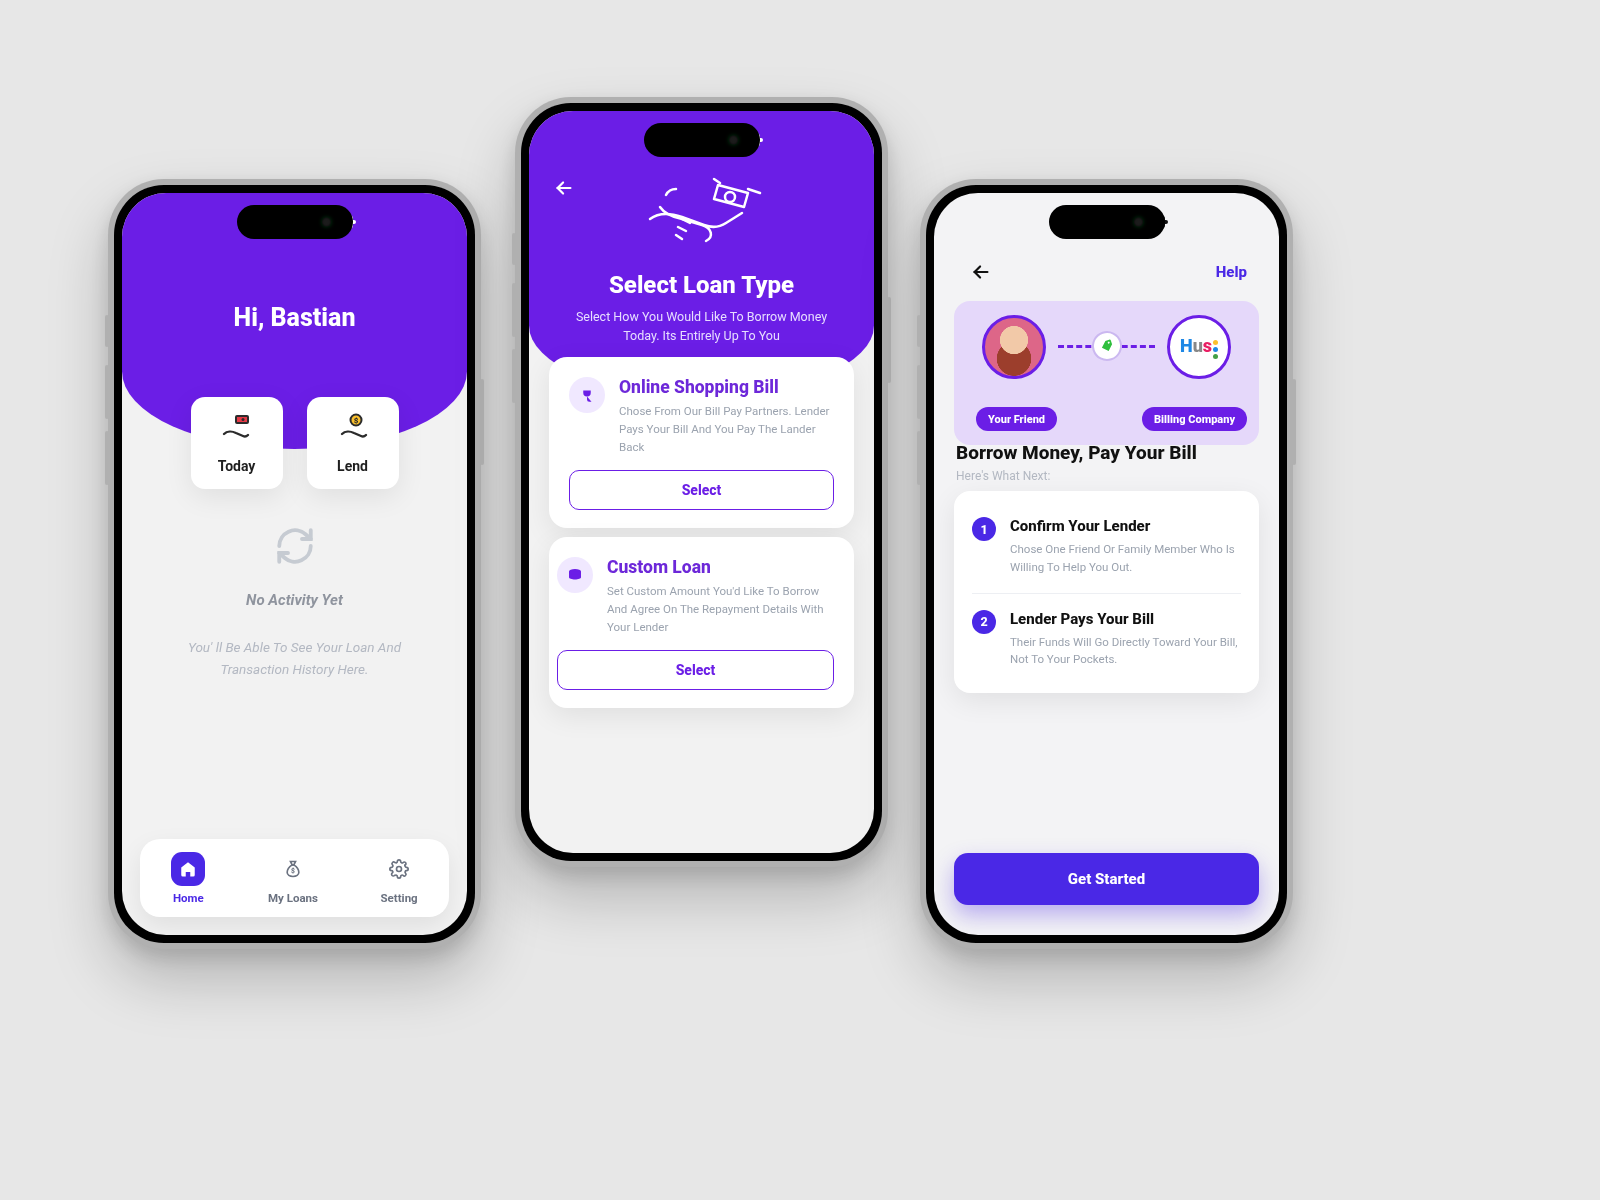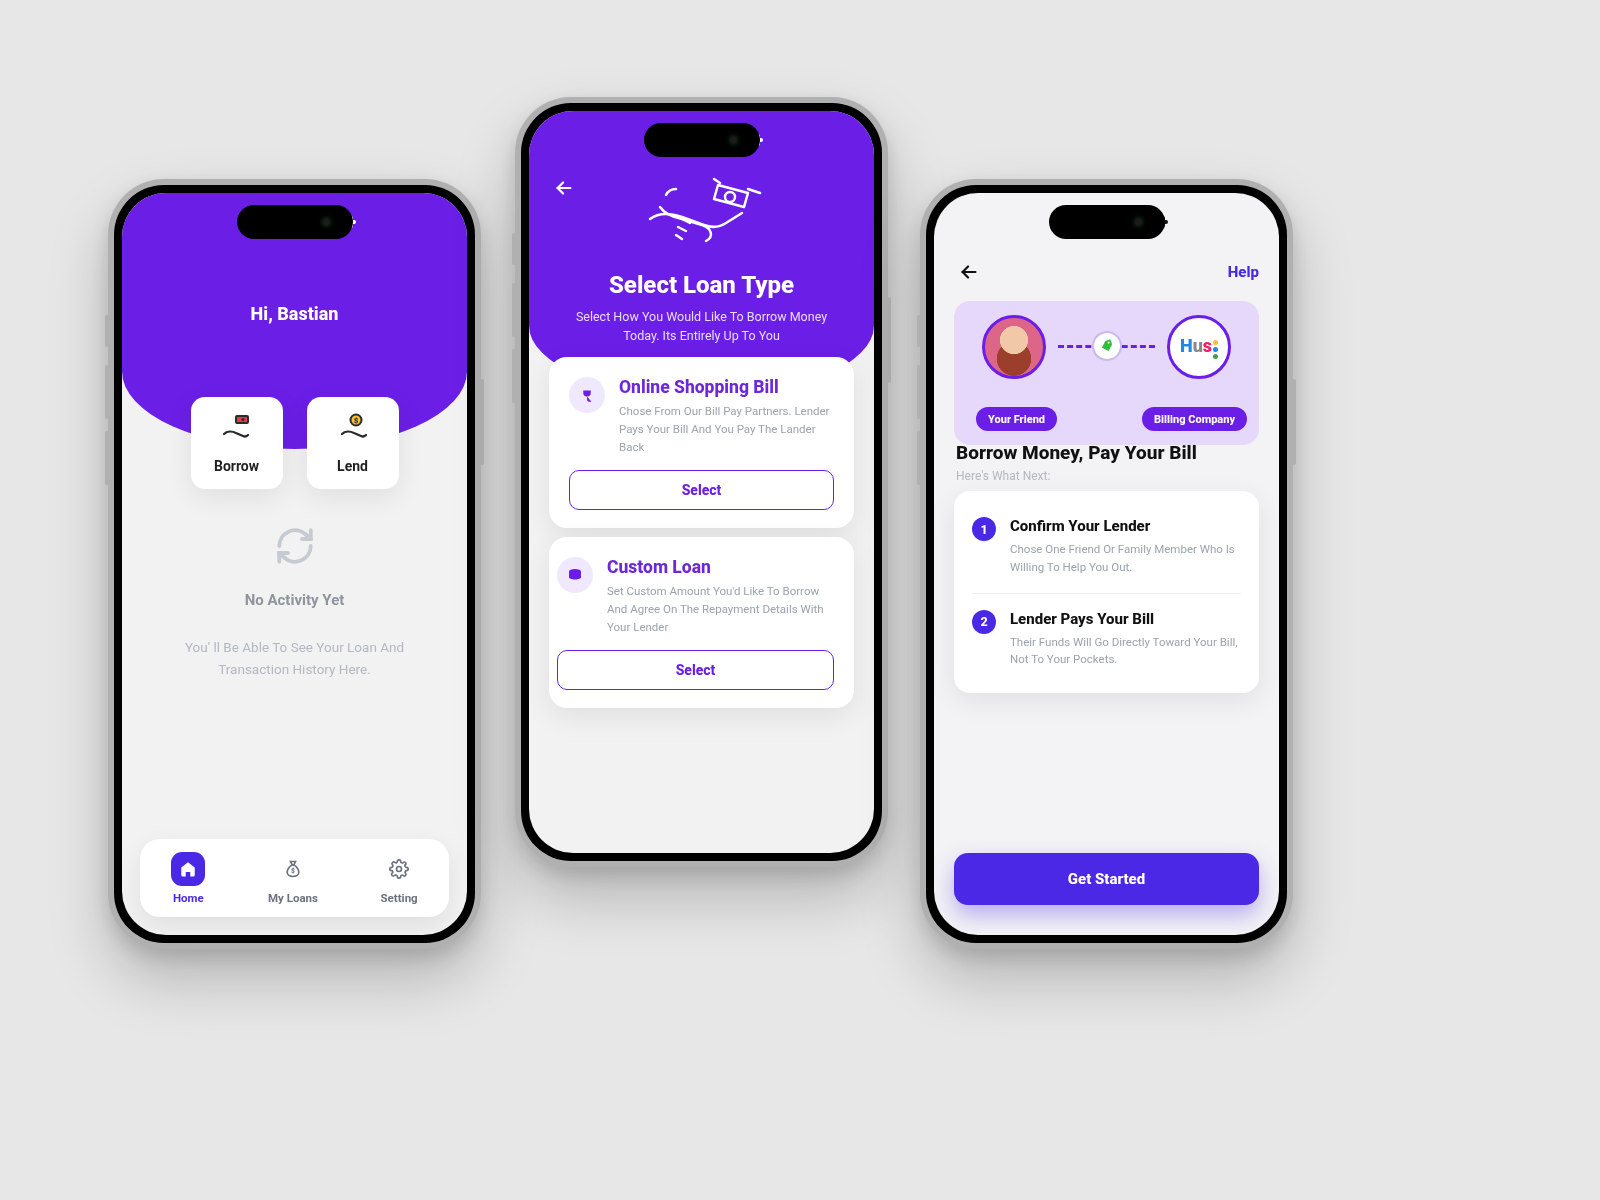--- a/index.html
+++ b/index.html
@@ -37,26 +37,26 @@
   .sig i{display:block;width:3px;background:currentColor;border-radius:1px;}
   .wifi-icon,.batt{display:inline-block;}
   .batt{width:28px;height:14px;border:2px solid currentColor;border-radius:4px;position:relative;}
   .batt::after{content:"";position:absolute;right:-5px;top:3px;width:3px;height:4px;background:currentColor;border-radius:0 2px 2px 0;}
   .batt::before{content:"";position:absolute;left:2px;top:2px;bottom:2px;width:18px;background:currentColor;border-radius:2px;}
 
   
   .p1 .screen{background:#F2F2F2;}
   .p1 .hdr{position:absolute;inset:0 0 auto 0;height:256px;background:var(--purple);border-bottom-left-radius:56% 34%;border-bottom-right-radius:56% 34%;}
   .p1 .status{color:#fff;}
-  .p1 .greeting{position:absolute;top:110px;left:0;right:0;text-align:center;color:#fff;font-size:18px;font-weight:800;}
+  .p1 .greeting{position:absolute;top:110px;left:0;right:0;text-align:center;color:#fff;font-size:25px;font-weight:800;}
   .p1 .tiles{position:absolute;top:204px;left:0;right:0;display:flex;justify-content:center;gap:24px;}
   .tile{width:92px;height:92px;background:#fff;border-radius:14px;box-shadow:var(--card-shadow);display:flex;flex-direction:column;align-items:center;justify-content:center;gap:10px;}
   .tile .lbl{font-size:14px;font-weight:700;color:#1f1f1f;}
   .tile .ico{font-size:24px;}
-  .p1 .activity{position:absolute;top:330px;left:0;right:0;display:flex;flex-direction:column;align-items:center;padding:0 34px;}
+  .p1 .activity{position:absolute;top:330px;left:0;right:0;display:flex;flex-direction:column;align-items:center;padding:0 34px;font-style:italic;}
   .refresh-icon{width:46px;height:46px;display:flex;align-items:center;justify-content:center;color:#C6CBD2;}
   .p1 .no-activity{margin-top:22px;font-size:15px;font-weight:700;color:#8f949e;}
   .p1 .sub{margin-top:28px;text-align:center;font-size:13.5px;line-height:1.6;color:var(--text-muted2);}
 
   .tabbar{position:absolute;left:18px;right:18px;bottom:18px;height:78px;background:#fff;border-radius:20px;box-shadow:0 10px 26px rgba(0,0,0,.08);display:flex;align-items:center;justify-content:space-around;}
   .tab{display:flex;flex-direction:column;align-items:center;gap:5px;color:#6b7280;font-size:11.5px;font-weight:700;}
   .tab.active{color:var(--blue);}
   .tab .circle{width:34px;height:34px;border-radius:11px;display:flex;align-items:center;justify-content:center;}
   .tab.active .circle{background:var(--blue);color:#fff;}
 
@@ -74,21 +74,21 @@
   .lc2{top:426px;padding-left:8px;}
   .lc-row{display:flex;gap:14px;align-items:flex-start;}
   .lc-ico{flex:0 0 36px;width:36px;height:36px;border-radius:18px;background:#F0E8FF;display:flex;align-items:center;justify-content:center;color:var(--purple);} 
   .lc-title{font-size:17.5px;font-weight:800;color:#6d28d9;}
   .lc-desc{margin-top:6px;font-size:11.5px;line-height:1.55;color:var(--text-muted);}
   .lc-btn{margin-top:14px;height:40px;border:1.5px solid var(--purple);border-radius:10px;color:var(--purple);font-weight:800;font-size:14px;display:flex;align-items:center;justify-content:center;background:#fff;}
 
   
   .p3 .screen{background:#F3F3F5;}
   .p3 .status{color:#111;}
-  .p3 .topbar{position:absolute;top:58px;left:0;right:0;height:42px;display:flex;align-items:center;justify-content:space-between;padding:0 20px;}
+  .p3 .topbar{position:absolute;top:58px;left:0;right:0;height:42px;display:flex;align-items:center;justify-content:space-between;padding:0 32px;}
   .p3 .back3{width:30px;height:30px;color:#111;display:flex;align-items:center;justify-content:center;}
   .p3 .help{color:var(--blue);font-weight:800;font-size:15px;}
   .hero{position:absolute;top:108px;left:20px;right:20px;height:144px;border-radius:16px;background:var(--light-purple);overflow:hidden;}
   .hero .node{position:absolute;top:14px;width:64px;height:64px;border-radius:50%;border:3px solid var(--purple);background:#fff;display:flex;align-items:center;justify-content:center;}
   .hero .node.left{left:28px;background-image:radial-gradient(circle at 50% 38%, #f2c9a8 0 30%, transparent 31%), radial-gradient(circle at 50% 70%, #9c3e2c 0 34%, transparent 35%);background-color:#d68;}
   .hero .node.right{right:28px;}
   .hero .pill-lbl{position:absolute;bottom:14px;height:24px;border-radius:12px;background:var(--purple);color:#fff;font-size:11px;font-weight:800;display:flex;align-items:center;justify-content:center;padding:0 12px;}
   .hero .pl-l{left:22px;}
   .hero .pl-r{right:12px;}
   .hero .dash{position:absolute;top:44px;left:104px;right:104px;border-top:3px dashed var(--purple);}
@@ -147,21 +147,21 @@
 
       <div class="tiles">
         <div class="tile">
           <span class="ico">
             <svg width="34" height="30" viewBox="0 0 34 30">
                 <path d="M4 22c3-3 8-3 12-1l7 3c2 1 4 0 5-1" stroke="#2b2b2b" stroke-width="2.4" stroke-linecap="round" fill="none"></path>
                 <rect x="16" y="4" width="12" height="7" rx="1" fill="#e63946" stroke="#2b2b2b" stroke-width="2"></rect>
                 <circle cx="23" cy="7.5" r="1.5" fill="#2b2b2b"></circle>
               </svg>
           </span>
-          <span class="lbl">Borrow</span>
+          <span class="lbl">Today</span>
         </div>
         <div class="tile">
           <span class="ico">
             <svg width="34" height="30" viewBox="0 0 34 30">
                 <path d="M6 22c3-3 8-3 12-1l7 3c2 1 4 0 5-1" stroke="#2b2b2b" stroke-width="2.4" stroke-linecap="round" fill="none"></path>
                 <circle cx="20" cy="8" r="5.5" fill="#fbc02d" stroke="#2b2b2b" stroke-width="2"></circle>
                 <text x="20" y="11" font-size="8" font-weight="900" text-anchor="middle" fill="#2b2b2b">$</text>
               </svg>
           </span>
           <span class="lbl">Lend</span>

